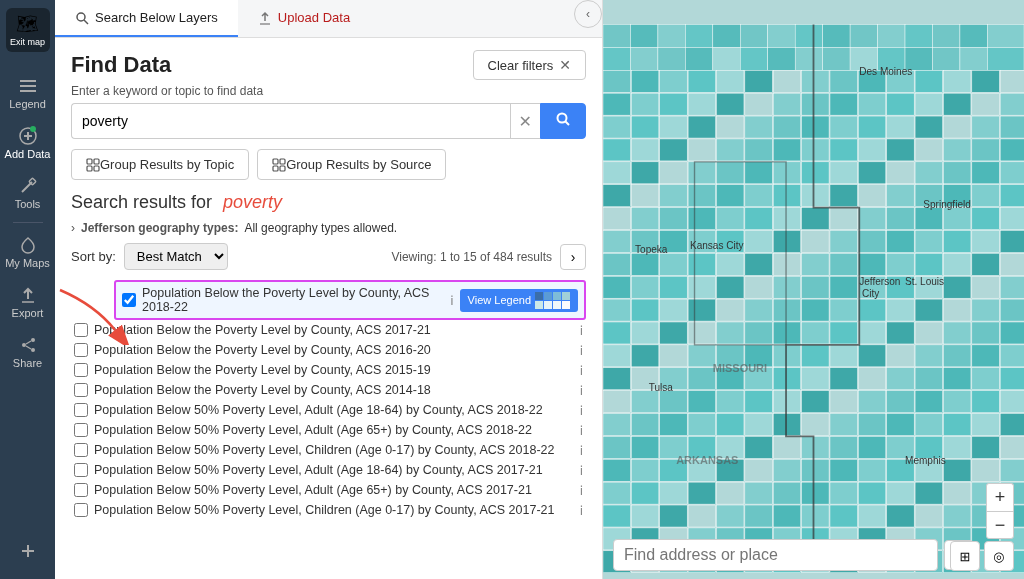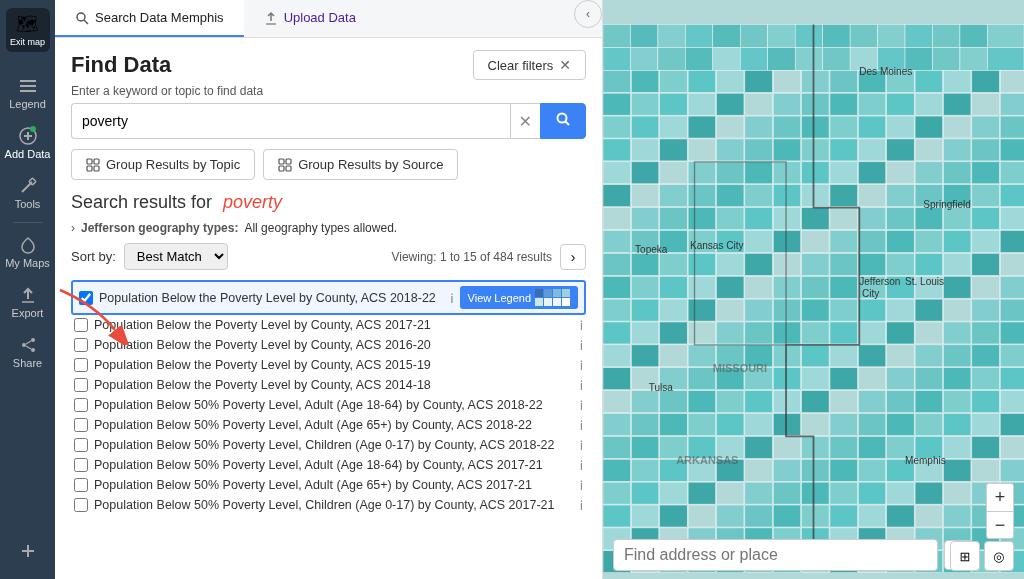--- a/index.html
+++ b/index.html
@@ -80,21 +80,21 @@
       border-bottom: 1px solid #ddd;
       background: #f5f6f7;
     }
     .tab {
       display: flex;
       align-items: center;
       gap: 6px;
       padding: 10px 20px;
       font-size: 13px;
       cursor: pointer;
-      color: #4c1d95;
+      color: #b91c1c;
       border-bottom: 2px solid transparent;
     }
     .tab.active {
       background: #fff;
       color: #222;
       border-bottom: 2px solid #3b82f6;
     }
     .tab-chevron {
       width: 28px;
       height: 28px;
@@ -184,21 +184,21 @@
     }
 
     .group-btns {
       display: flex;
       gap: 8px;
       margin-bottom: 12px;
     }
     .group-btn {
       display: flex;
       align-items: center;
-      gap: 6px;
+      gap: 0;
       padding: 7px 14px;
       border: 1px solid #ccc;
       border-radius: 4px;
       background: #fff;
       font-size: 13px;
       cursor: pointer;
       color: #333;
     }
 
     .results-title {
@@ -266,23 +266,24 @@
     }
     .result-item {
       display: flex;
       align-items: center;
       gap: 6px;
       padding: 0 2px;
       border: 1px solid transparent;
       border-radius: 3px;
     }
     .result-item.highlighted {
-      border: 2px solid #3b82f6;
+      border: 2px solid #d946ef;
       background: #eff6ff;
       padding: 4px 6px;
+      margin-left: 43px;
     }
     .result-item input[type="checkbox"] {
       width: 14px;
       height: 14px;
       flex-shrink: 0;
       cursor: pointer;
     }
     .result-label {
       flex: 1;
       font-size: 12.5px;
@@ -480,21 +481,21 @@
 </div>
 
 <div class="panel">
 
   <div class="tab-bar">
     <div class="tab active">
       <svg width="14" height="14">
           <circle cx="6" cy="6" r="4" fill="none" stroke="#555" stroke-width="1.5"></circle>
           <line x1="9" y1="9" x2="13" y2="13" stroke="#555" stroke-width="1.5"></line>
         </svg>
-      <span>Search Data Memphis</span>
+      <span>Search Below Layers</span>
     </div>
     <div class="tab">
       <svg width="14" height="14">
           <path d="M7 2 L7 10 M4 5 L7 2 L10 5" stroke="#777" stroke-width="1.5" fill="none"></path>
           <line x1="2" y1="13" x2="12" y2="13" stroke="#777" stroke-width="1.2"></line>
         </svg>
       <span>Upload Data</span>
     </div>
     <div class="tab-chevron">‹</div>
   </div>

